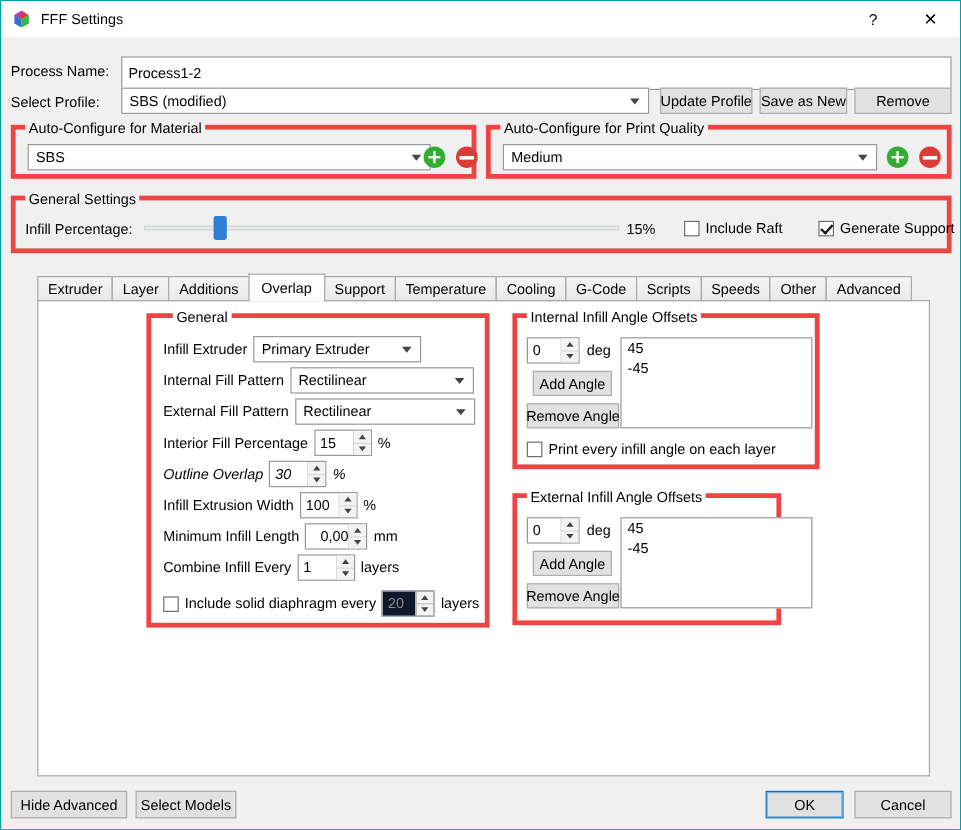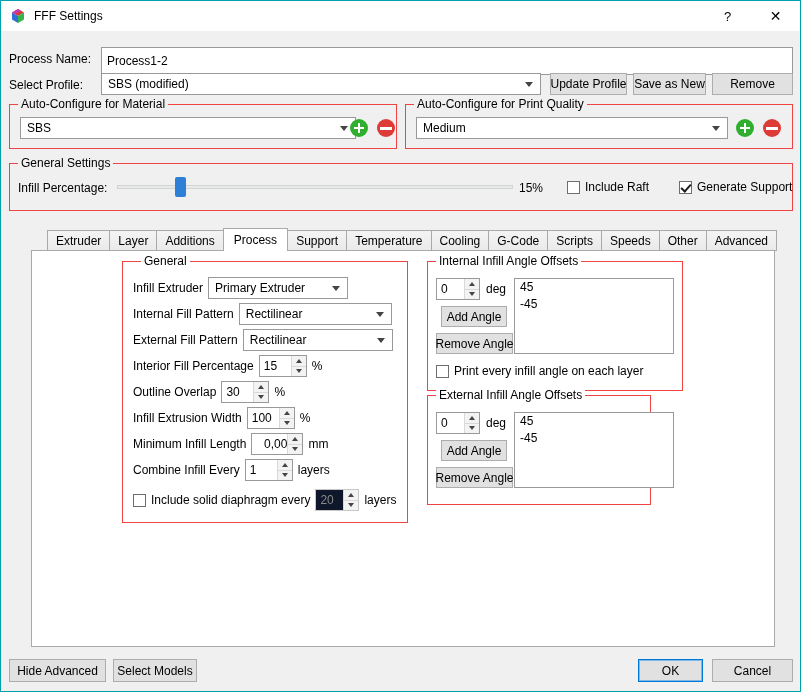--- a/index.html
+++ b/index.html
@@ -22,21 +22,21 @@
     position:absolute; background:#fff; border:1px solid #999; height:22px;
     font-family:"Liberation Sans", sans-serif; font-size:12px; padding:13px 5px; outline:none;
   }
   .combo { position:relative; background:#fff; border:1px solid #999; height:22px; }
   .combo .cval { position:absolute; left:6px; top:50%; transform:translateY(-50%); white-space:nowrap; font-size:12px; }
   .combo .carrow { position:absolute; right:7px; top:50%; margin-top:-2px; width:0; height:0;
     border-left:4px solid transparent; border-right:4px solid transparent; border-top:5px solid #444; }
   .btn { position:absolute; display:flex; align-items:center; justify-content:center;
     background:#e1e1e1; border:1px solid #adadad; font-size:12px; height:22px; white-space:nowrap; }
   .btn.default { border:1px solid #0078d7; box-shadow:inset 0 0 0 1px #7fb7e6; }
-  .group { position:absolute; border:1px solid #ef4444; }
+  .group { position:absolute; border:4px solid #ef4444; }
   .gtitle { position:absolute; top:-8px; left:8px; font-size:12px; background:#f0f0f0; padding:0 3px; line-height:15px; white-space:nowrap; }
   .on-white > .gtitle { background:#fff; }
   .spin { position:absolute; display:flex; align-items:stretch; background:#fff; border:1px solid #999; height:22px; }
   .spin .sval { flex:1; font-size:12px; line-height:20px; padding-left:4px; overflow:hidden; }
   .spin .sarrows { width:15px; display:flex; flex-direction:column; border-left:1px solid #d9d9d9; }
   .spin .sarrows i { flex:1; position:relative; background:#f3f3f3; }
   .spin .sarrows i + i { border-top:1px solid #d9d9d9; }
   .spin .sarrows i::after { content:""; position:absolute; left:50%; top:50%; width:0; height:0; transform:translate(-50%,-50%); }
   .spin .sarrows i.up::after { border-left:3px solid transparent; border-right:3px solid transparent; border-bottom:4px solid #444; }
   .spin .sarrows i.dn::after { border-left:3px solid transparent; border-right:3px solid transparent; border-top:4px solid #444; }
@@ -52,21 +52,21 @@
   .roundbtn.add::after { content:""; position:absolute; left:8px; top:4px; width:2px; height:10px; background:#fff; }
   .roundbtn.remove { background:#dd3b36; }
   .roundbtn.remove::before { content:""; position:absolute; left:3px; top:8px; width:12px; height:3px; background:#fff; }
   
   .slider-track { position:absolute; height:4px; background:#e7eaea; border:1px solid #d4d4d4; }
   .slider-handle { position:absolute; width:11px; height:20px; background:#2e80d6; border-radius:2px; }
   
   .tabs { position:absolute; left:30px; top:228px; height:22px; display:flex; align-items:flex-end; z-index:2; }
   .tab { height:21px; padding:3px 8px 0; border:1px solid #a9a9a9; margin-left:-1px;
     background:linear-gradient(#f4f4f4,#eaeaea); font-size:12px; white-space:nowrap; }
-  .tab:first-child { margin-left:16px; }
+  .tab:first-child { margin-left:0; }
   .tab.active { height:23px; padding:4px 10px 0; background:#fff; border-bottom:none; z-index:4; position:relative; }
   .panel { position:absolute; left:30px; top:249px; width:744px; height:397px; background:#fff; border:1px solid #a9a9a9; z-index:1; }
   
   .frow { position:absolute; left:10px; height:24px; display:flex; align-items:center; gap:5px; font-size:12px; }
   .frow .combo, .frow .spin { position:relative; flex:none; }
   .listbox { position:absolute; background:#fff; border:1px solid #999; font-size:12px; overflow:hidden; }
   .listbox .li { padding:1px 5px; line-height:15px; }
 </style>
 </head>
 <body>
@@ -130,21 +130,21 @@
     <div class="cbrow" style="left:669px;top:16px;">
       <span class="cb checked"></span>
       <span>Generate Support</span>
     </div>
   </div>
 
   <div class="tabs">
     <div class="tab">Extruder</div>
     <div class="tab">Layer</div>
     <div class="tab">Additions</div>
-    <div class="tab active">Process</div>
+    <div class="tab active">Overlap</div>
     <div class="tab">Support</div>
     <div class="tab">Temperature</div>
     <div class="tab">Cooling</div>
     <div class="tab">G-Code</div>
     <div class="tab">Scripts</div>
     <div class="tab">Speeds</div>
     <div class="tab">Other</div>
     <div class="tab">Advanced</div>
   </div>
 
@@ -182,21 +182,21 @@
         <div class="spin" style="width:48px;">
           <span class="sval">15</span>
           <span class="sarrows">
               <i class="up"></i>
               <i class="dn"></i>
             </span>
         </div>
         <span>%</span>
       </div>
 
-      <div class="frow" style="top:118px;">
+      <div class="frow" style="top:118px;font-style:italic;">
         <span>Outline Overlap</span>
         <div class="spin" style="width:48px;">
           <span class="sval">30</span>
           <span class="sarrows">
               <i class="up"></i>
               <i class="dn"></i>
             </span>
         </div>
         <span>%</span>
       </div>
@@ -266,21 +266,21 @@
         <div class="li">-45</div>
       </div>
       <div class="btn" style="left:13px;top:44px;width:66px;height:21px;">Add Angle</div>
       <div class="btn" style="left:8px;top:71px;width:77px;height:21px;">Remove Angle</div>
       <div class="cbrow" style="left:8px;top:102px;">
         <span class="cb"></span>
         <span>Print every infill angle on each layer</span>
       </div>
     </div>
 
-    <div class="group on-white" style="left:395px;top:144px;width:224px;height:110px;">
+    <div class="group on-white" style="left:395px;top:160px;width:224px;height:110px;">
       <span class="gtitle">External Infill Angle Offsets</span>
       <div class="spin" style="left:8px;top:16px;width:44px;">
         <span class="sval">0</span>
         <span class="sarrows">
             <i class="up"></i>
             <i class="dn"></i>
           </span>
       </div>
       <span class="lbl" style="position:absolute;left:58px;top:20px;">deg</span>
       <div class="listbox" style="left:86px;top:16px;width:160px;height:76px;">

